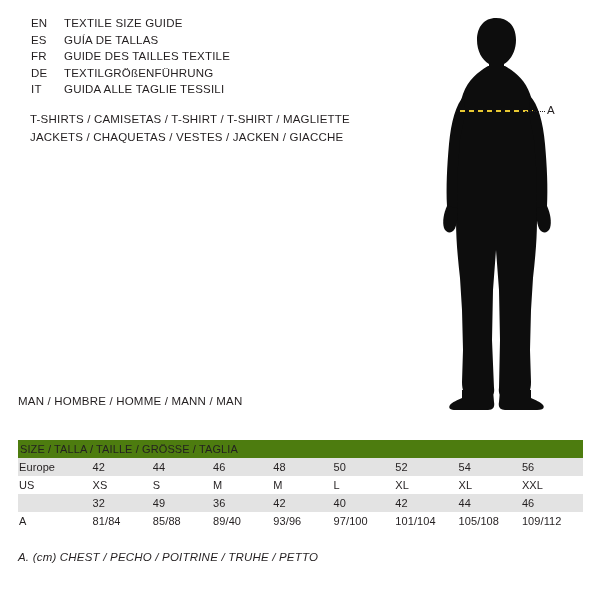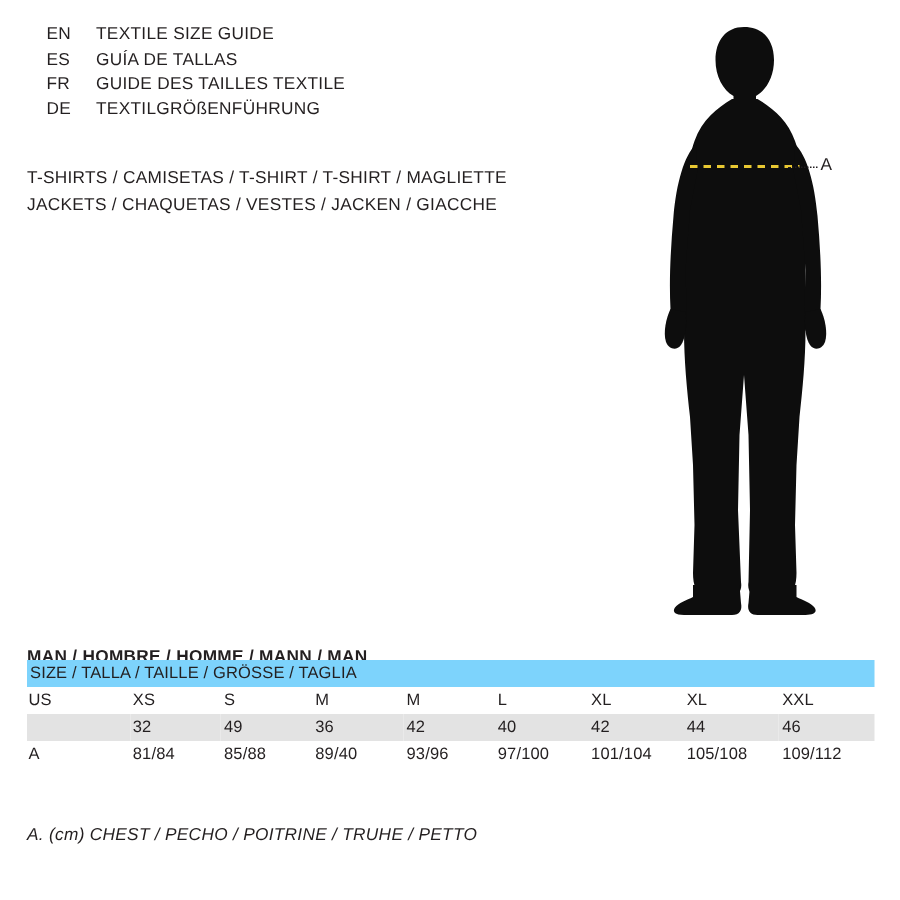--- a/index.html
+++ b/index.html
@@ -49,20 +49,21 @@
   .cat-block {
     position: absolute;
     left: 18px;
     top: 111px;
     width: 420px;
   }
   .cat-row {
     font-size: 11.5px;
     line-height: 17.5px;
     letter-spacing: 0.2px;
+    margin-left: 12px;
   }
 
   
   .figure-wrap {
     position: absolute;
     left: 400px;
     top: 10px;
     width: 195px;
     height: 400px;
   }
@@ -82,41 +83,40 @@
     top: 111px;
     width: 20px;
     border-top: 1.5px solid #231f20;
     border-top-style: dotted;
   }
 
   
   .man-title {
     position: absolute;
     left: 18px;
-    top: 432px;
-    font-size: 11.5px;
-    letter-spacing: 0.2px;
-    font-weight: bold;
+    top: 395px;
+    font-size: 11.5px;
+    letter-spacing: 0.2px;
   }
   .table {
     position: absolute;
     left: 18px;
     top: 440px;
     width: 565px;
     border-collapse: collapse;
     font-size: 11px;
   }
   .table td {
     padding: 0;
     height: 18px;
     vertical-align: middle;
     letter-spacing: 0.1px;
   }
   .row-head td {
-    background: #7dd3fc;
+    background: #4d7c0f;
     font-size: 11px;
     padding-left: 0px;
   }
   .row-grey td {
     background: #e3e3e3;
   }
   .row-white td {
     background: #ffffff;
     margin-top: 48px;
   }
@@ -156,20 +156,24 @@
       <span class="lang-code">ES</span>
       <span class="lang-text">GUÍA DE TALLAS</span>
     </div>
     <div class="lang-row">
       <span class="lang-code">FR</span>
       <span class="lang-text">GUIDE DES TAILLES TEXTILE</span>
     </div>
     <div class="lang-row">
       <span class="lang-code">DE</span>
       <span class="lang-text">TEXTILGRÖßENFÜHRUNG</span>
+    </div>
+    <div class="lang-row">
+      <span class="lang-code">IT</span>
+      <span class="lang-text">GUIDA ALLE TAGLIE TESSILI</span>
     </div>
   </div>
 
   <div class="cat-block">
     <div class="cat-row">T-SHIRTS / CAMISETAS / T-SHIRT / T-SHIRT / MAGLIETTE</div>
     <div class="cat-row">JACKETS / CHAQUETAS / VESTES / JACKEN / GIACCHE</div>
   </div>
 
   <div class="figure-wrap">
     <svg width="195" height="400" viewBox="0 0 195 400">
@@ -224,20 +228,31 @@
   <div class="measure-label">A</div>
 
   <div class="man-title">MAN / HOMBRE / HOMME / MANN / MAN</div>
 
   <table class="table">
     <tbody>
       <tr class="row-head">
         <td class="col-label head-span" colspan="9">SIZE / TALLA / TAILLE / GRÖSSE / TAGLIA</td>
       </tr>
 
+      <tr class="row-grey">
+        <td class="col-label">Europe</td>
+        <td class="cell">42</td>
+        <td class="cell">44</td>
+        <td class="cell">46</td>
+        <td class="cell">48</td>
+        <td class="cell">50</td>
+        <td class="cell">52</td>
+        <td class="cell">54</td>
+        <td class="cell">56</td>
+      </tr>
 
       <tr class="row-white">
         <td class="col-label">US</td>
         <td class="cell">XS</td>
         <td class="cell">S</td>
         <td class="cell">M</td>
         <td class="cell">M</td>
         <td class="cell">L</td>
         <td class="cell">XL</td>
         <td class="cell">XL</td>

